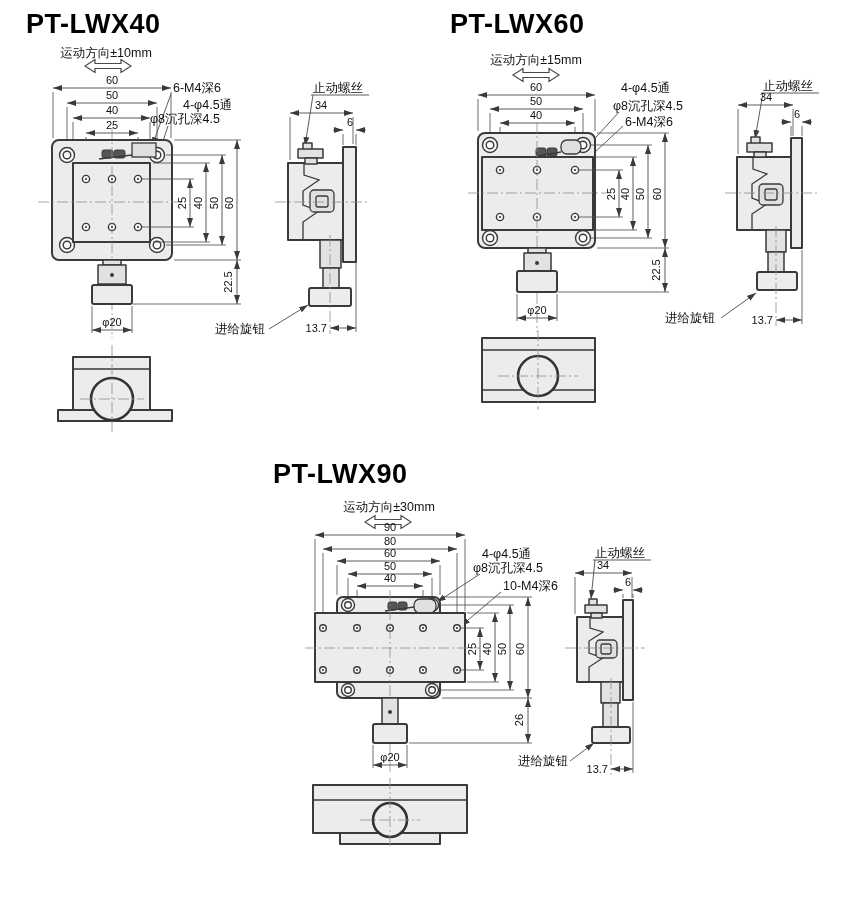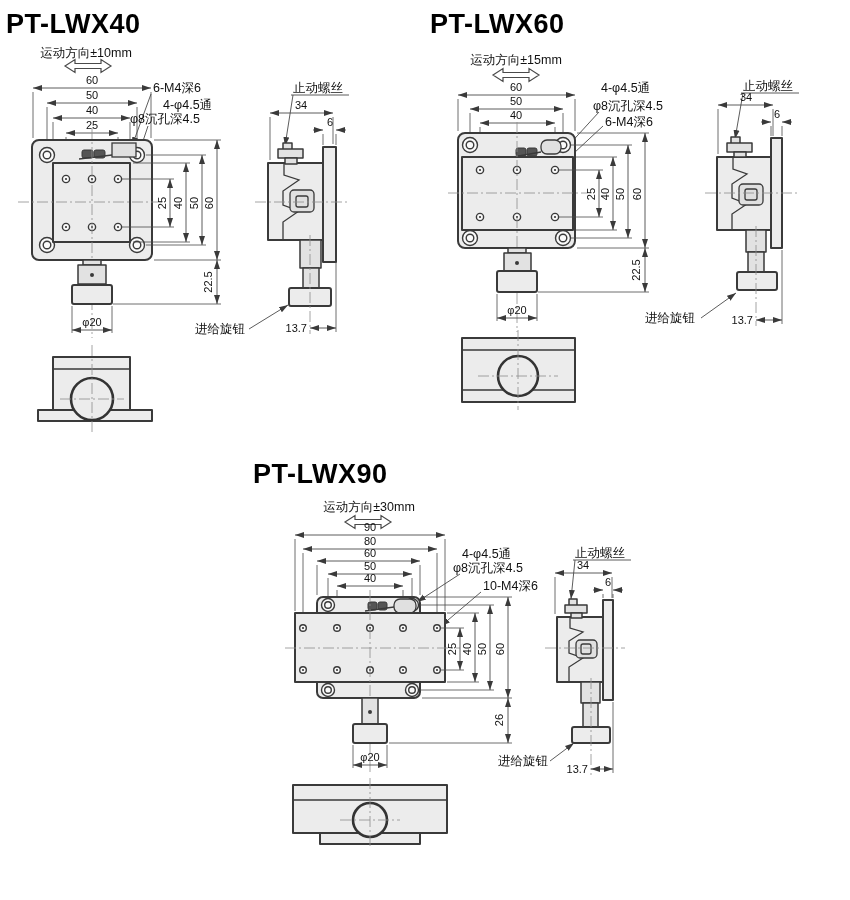--- a/index.html
+++ b/index.html
@@ -1,17 +1,17 @@
 <!DOCTYPE html>
 <html><head>
 <meta charset="utf-8">
 <style>
   html,body { margin:0; padding:0; background:#ffffff; }
   #canvas { width:828px; height:900px; position:relative; background:#fff;
-            font-family:"Liberation Sans", sans-serif; }
+            font-family:"Liberation Sans", sans-serif;padding-left:20px; }
   svg { display:block; }
   .part   { fill:#ececec; stroke:#3a3a3a; stroke-width:2; stroke-linejoin:round; }
   .part2  { fill:#e2e2e2; stroke:#3a3a3a; stroke-width:1.5; stroke-linejoin:round; }
   .detail { fill:none; stroke:#3a3a3a; stroke-width:1.3; }
   .detfill{ fill:#e0e0e0; stroke:#3a3a3a; stroke-width:1.3; }
   .dark   { fill:#555555; stroke:#3a3a3a; stroke-width:1; }
   .hole   { fill:#fafafa; stroke:#3a3a3a; stroke-width:1.4; }
   .holedot{ fill:#3a3a3a; stroke:none; }
   .dim    { stroke:#4a4a4a; stroke-width:0.9; fill:none; }
   .ext    { stroke:#4a4a4a; stroke-width:0.8; fill:none; }

